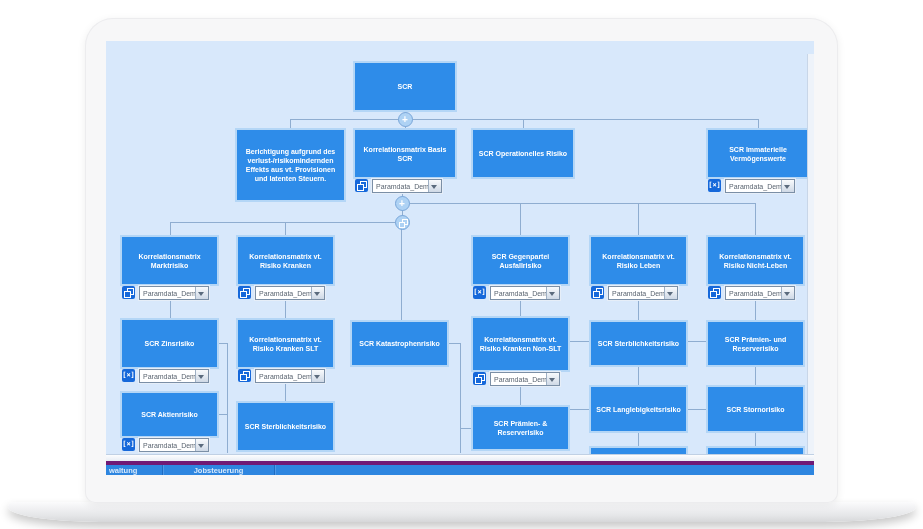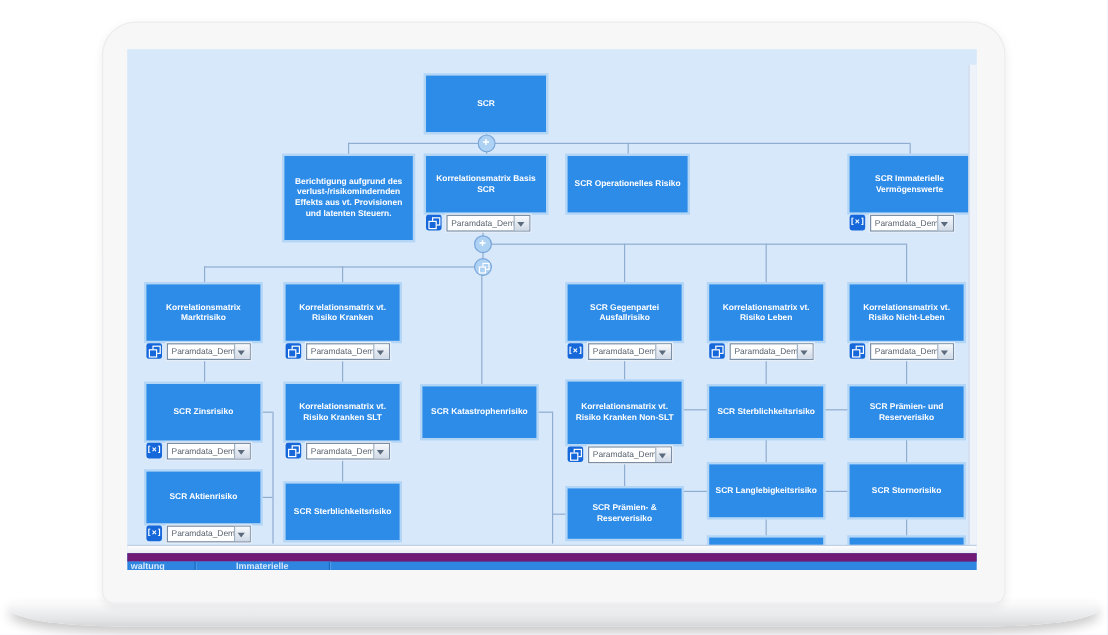--- a/index.html
+++ b/index.html
@@ -102,21 +102,21 @@
     background:linear-gradient(#fdfdfe,#e8edf4);border-top:1px solid #c0d0e4;
     box-sizing:border-box;
   }
   .vscroll{
     position:absolute;right:0;top:13px;width:7px;height:400px;z-index:4;
     background:#eef3fa;border-left:1px solid #c8d6e8;box-sizing:border-box;
   }
   
   .statusbar{
     position:absolute;left:0;top:420px;width:100%;height:14px;z-index:5;
-    background:#2e86e0;border-top:7px solid #701a75;box-sizing:border-box;
+    background:#2e86e0;border-top:4px solid #701a75;box-sizing:border-box;
     display:flex;
   }
   .sb-tab{
     height:100%;display:flex;align-items:center;
     color:#d8eafc;font-size:7.5px;font-weight:bold;
     border-right:1px solid #1d6bc2;box-shadow:1px 0 0 #4f9ae8;box-sizing:border-box;
   }
   .sb-tab.t0{width:57px;padding-left:3px;}
   .sb-tab.t1{width:112px;justify-content:center;}
 </style>
@@ -318,16 +318,16 @@
     </div>
 
   <div class="vscroll"></div>
   <div class="hscroll"></div>
 
   <div class="statusbar">
     <div class="sb-tab t0">
       <span>waltung</span>
     </div>
     <div class="sb-tab t1">
-      <span>Immaterielle</span>
+      <span>Jobsteuerung</span>
     </div>
   </div>
 </div>
 
 </body></html>

